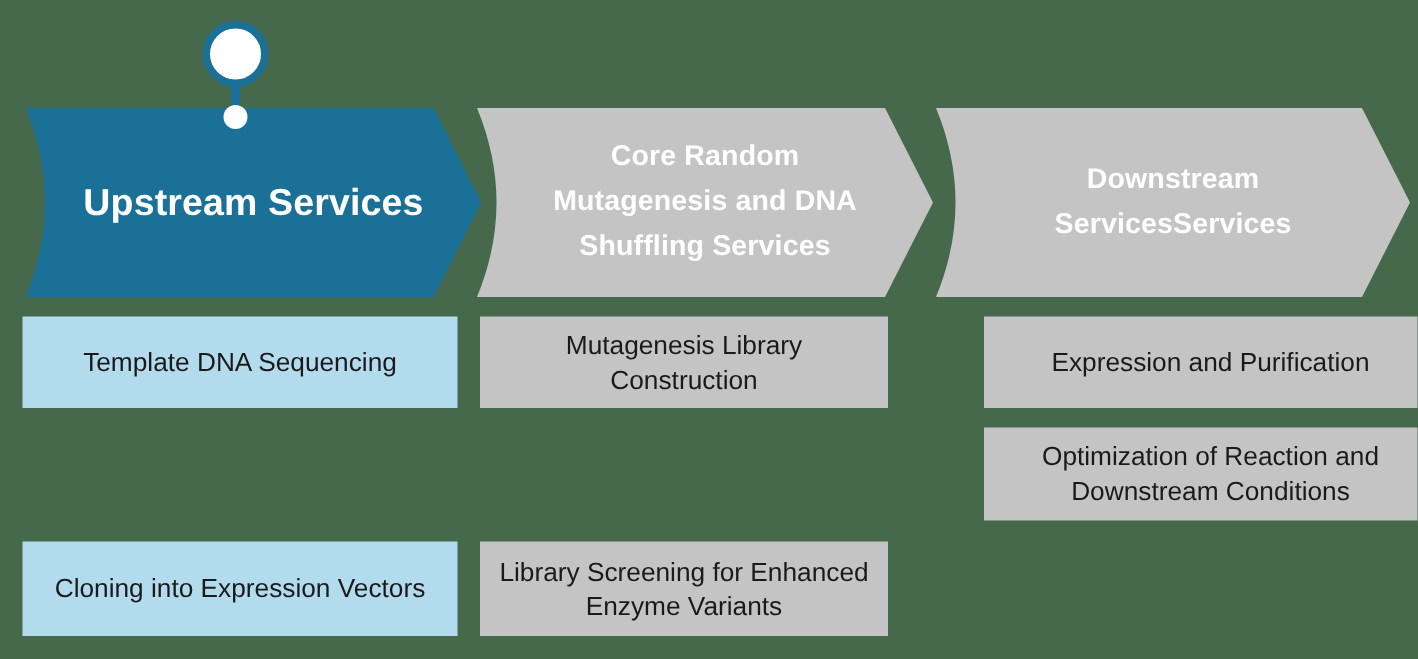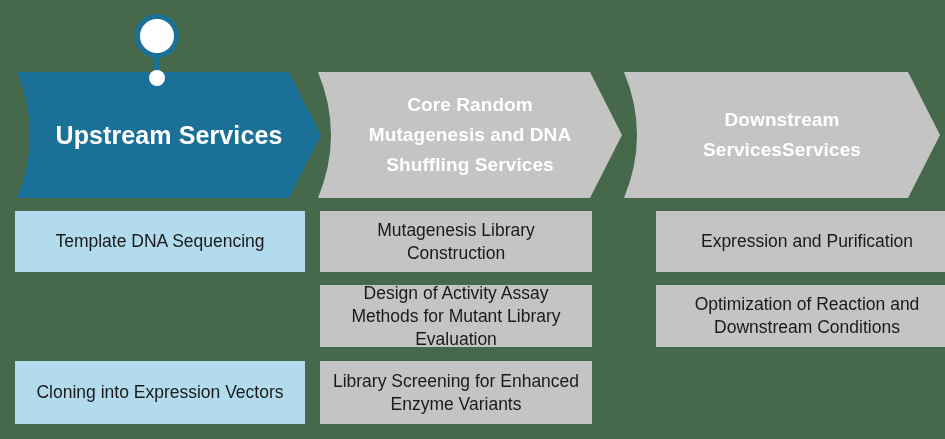--- a/index.html
+++ b/index.html
@@ -117,19 +117,18 @@
   <svg id="pin-marker" viewBox="0 0 52 80">
     <rect x="23" y="40" width="6" height="34" fill="#1b7098"></rect>
     <circle cx="26" cy="28" r="19.5" fill="#ffffff" stroke="#1b7098" stroke-width="5"></circle>
     <circle cx="26" cy="70" r="8" fill="#ffffff"></circle>
   </svg>
 
   <div class="cell accent col-0 row-0">Template DNA Sequencing</div>
   <div class="cell muted  col-1 row-0">Mutagenesis Library Construction</div>
   <div class="cell muted  col-2 row-0">Expression and Purification</div>
 
-  <div class="cell muted  col-1 row-1">Design of Activity Assay Methods for Mutant Library Evaluation</div>
   <div class="cell muted  col-2 row-1">Optimization of Reaction and Downstream Conditions</div>
 
   <div class="cell accent col-0 row-2">Cloning into Expression Vectors</div>
   <div class="cell muted  col-1 row-2">Library Screening for Enhanced Enzyme Variants</div>
 
 </div>
 
 </body></html>

